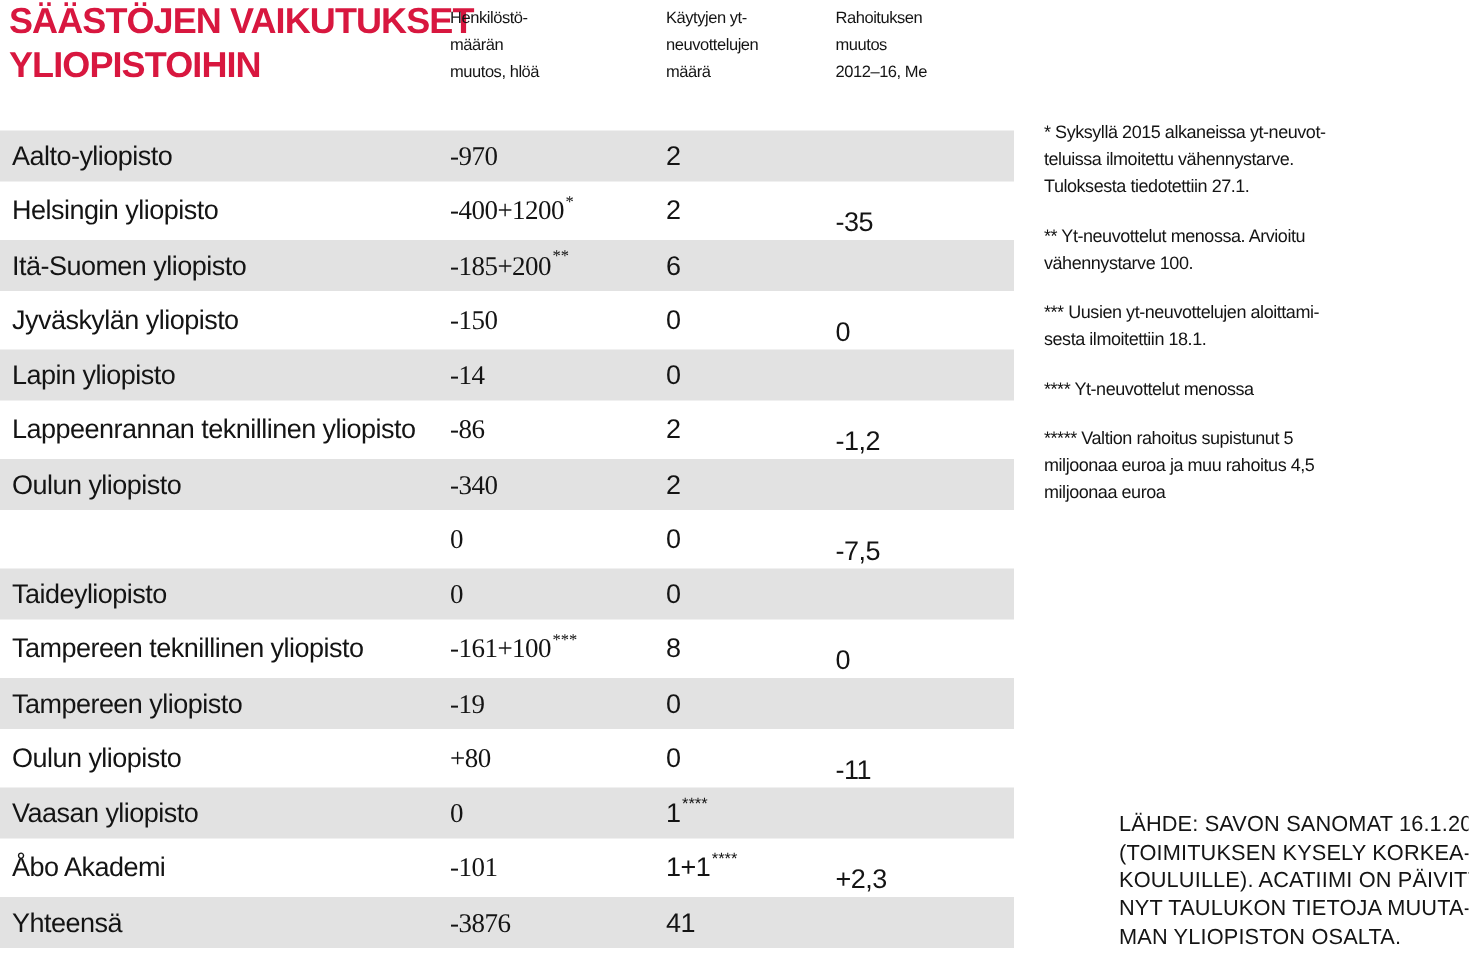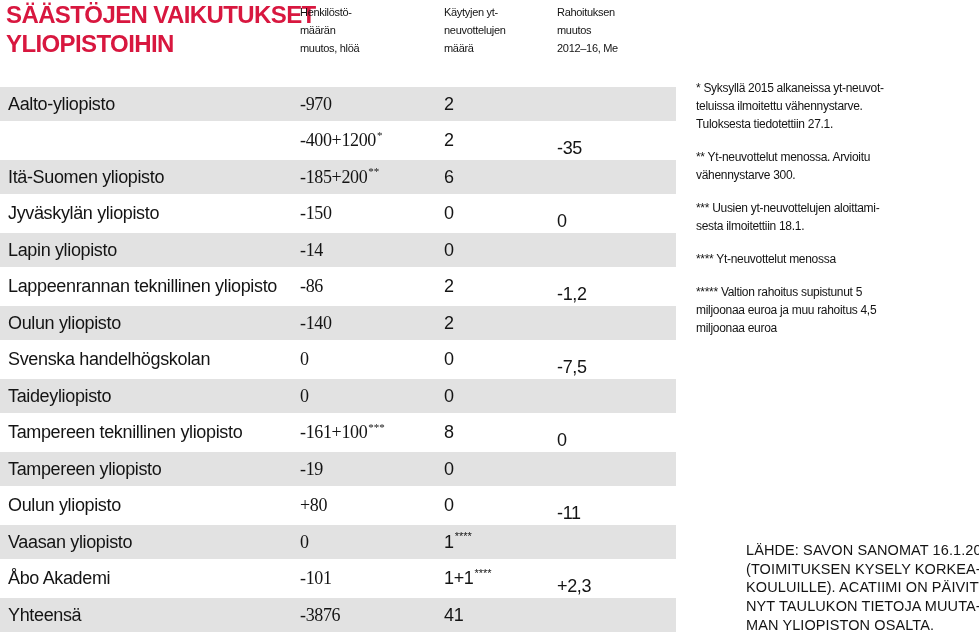--- a/index.html
+++ b/index.html
@@ -89,20 +89,21 @@
 2012–16, Me</div>
 
   <div class="rows" id="rows">
       <div class="row band">
         <div class="cell c-name">Aalto-yliopisto</div>
         <div class="cell c-hen">-970</div>
         <div class="cell c-neu">2</div>
         <div class="cell c-rah">-35</div>
       </div>
       <div class="row">
+        <div class="cell c-name">Helsingin yliopisto</div>
         <div class="cell c-hen">-400+1200<sup>*</sup></div>
         <div class="cell c-neu">2</div>
         <div class="cell c-rah">-49</div>
       </div>
       <div class="row band">
         <div class="cell c-name">Itä-Suomen yliopisto</div>
         <div class="cell c-hen">-185+200<sup>**</sup></div>
         <div class="cell c-neu">6</div>
         <div class="cell c-rah">0</div>
       </div>
@@ -119,26 +120,25 @@
         <div class="cell c-rah">-1,2</div>
       </div>
       <div class="row">
         <div class="cell c-name">Lappeenrannan teknillinen yliopisto</div>
         <div class="cell c-hen">-86</div>
         <div class="cell c-neu">2</div>
         <div class="cell c-rah">-3,3</div>
       </div>
       <div class="row band">
         <div class="cell c-name">Oulun yliopisto</div>
-        <div class="cell c-hen">-140</div>
+        <div class="cell c-hen">-340</div>
         <div class="cell c-neu">2</div>
         <div class="cell c-rah">-7,5</div>
       </div>
       <div class="row">
-        <div class="cell c-name">Svenska handelhögskolan</div>
         <div class="cell c-hen">0</div>
         <div class="cell c-neu">0</div>
         <div class="cell c-rah">0,5</div>
       </div>
       <div class="row band">
         <div class="cell c-name">Taideyliopisto</div>
         <div class="cell c-hen">0</div>
         <div class="cell c-neu">0</div>
         <div class="cell c-rah">0</div>
       </div>
@@ -178,21 +178,21 @@
         <div class="cell c-neu">41</div>
         <div class="cell c-rah">-136,8</div>
       </div>
     </div>
 
   <aside class="notes" id="notes">
       <p class="note">* Syksyllä 2015 alkaneissa yt-neuvot-
 teluissa ilmoitettu vähennystarve.
 Tuloksesta tiedotettiin 27.1.</p>
       <p class="note">** Yt-neuvottelut menossa. Arvioitu
-vähennystarve 300.</p>
+vähennystarve 100.</p>
       <p class="note">*** Uusien yt-neuvottelujen aloittami-
 sesta ilmoitettiin 18.1.</p>
       <p class="note">**** Yt-neuvottelut menossa</p>
       <p class="note">***** Valtion rahoitus supistunut 5
 miljoonaa euroa ja muu rahoitus 4,5
 miljoonaa euroa</p>
     </aside>
 
   <div class="source">LÄHDE: SAVON SANOMAT 16.1.2016
 (TOIMITUKSEN KYSELY KORKEA-

